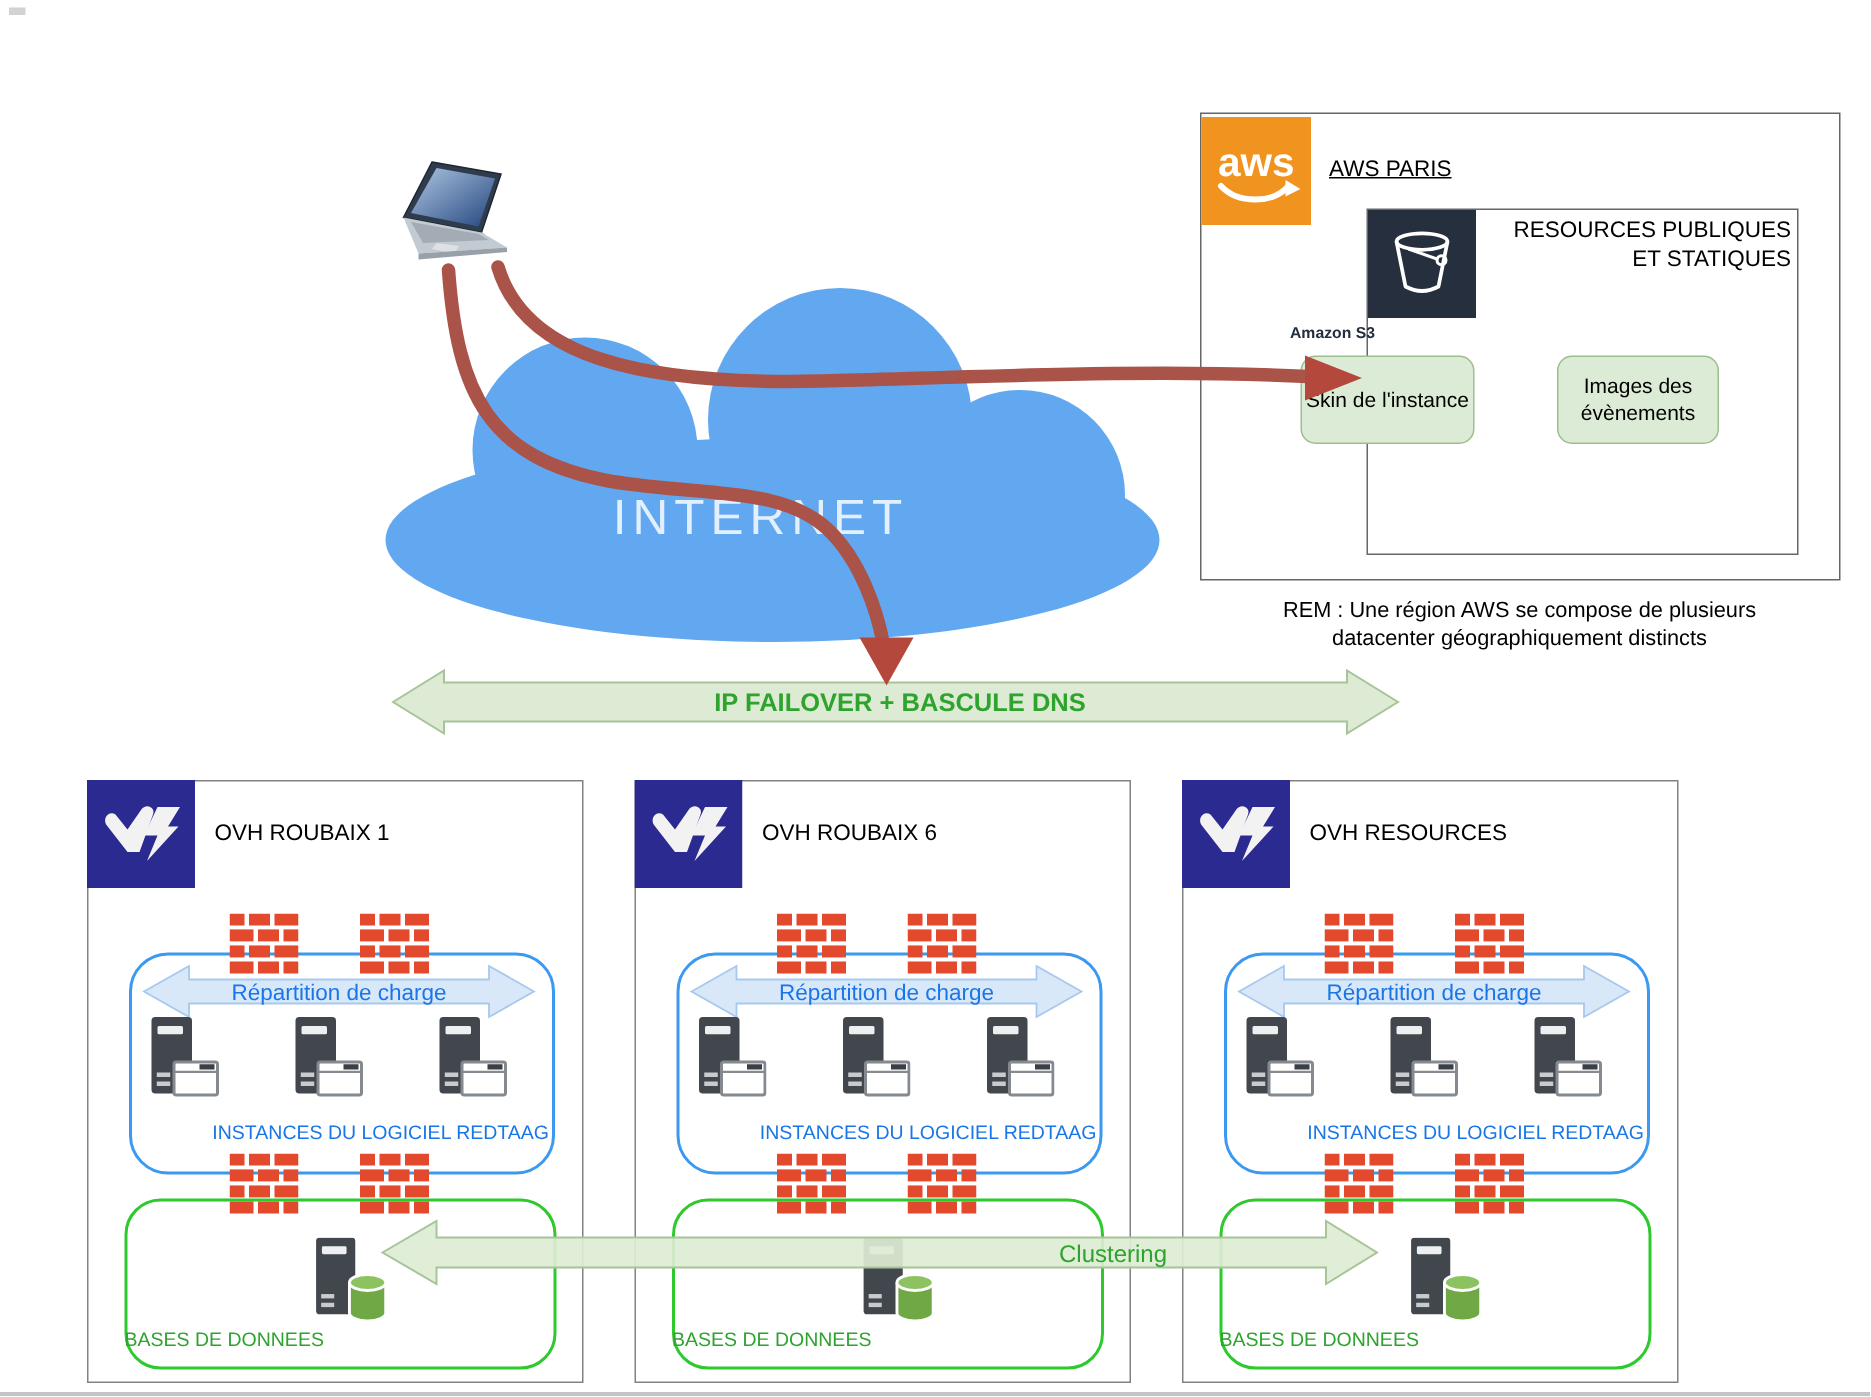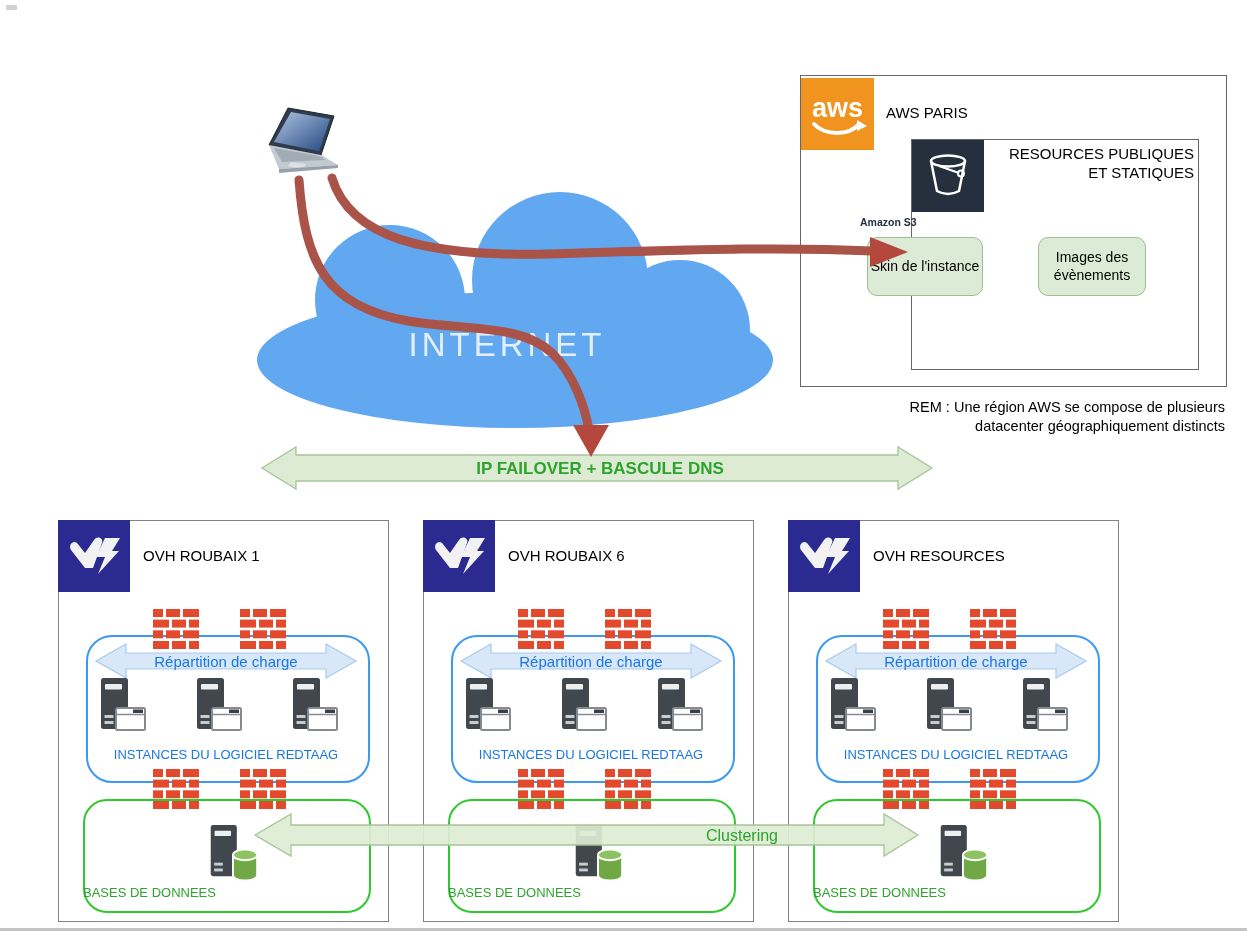--- a/index.html
+++ b/index.html
@@ -7,42 +7,42 @@
     position:relative;width:1247px;height:931px;background:#ffffff;overflow:hidden;
     font-family:"Liberation Sans","DejaVu Sans",sans-serif;color:#000;
   }
   .abs{position:absolute;}
   svg{display:block;}
   text{font-family:"Liberation Sans","DejaVu Sans",sans-serif;}
 
   
   .aws-box{left:800px;top:75px;width:425px;height:310px;border:1.5px solid #666;background:#fff;}
   .aws-logo{left:801px;top:78px;width:73px;height:72px;}
-  .aws-region-label{left:886px;top:104px;font-size:15px;}
+  .aws-region-label{left:886px;top:104px;font-size:15px;text-decoration:underline;}
   .aws-inner-box{left:911px;top:139px;width:286px;height:229px;border:1px solid #666;background:#fff;}
   .s3-icon{left:912px;top:140px;width:72px;height:72px;}
   .s3-label{left:860px;top:216px;width:100px;font-size:10.5px;font-weight:bold;color:#232F3E;}
   .res-title{left:988px;top:145px;width:206px;text-align:right;font-size:15px;line-height:1.25;}
   .chip{background:#DCEBD5;border:1px solid #9DBE8E;border-radius:10px;display:flex;align-items:center;justify-content:center;text-align:center;font-size:14px;line-height:1.25;padding:2px;}
   .chip-skin{left:867px;top:237px;width:110px;height:53px;}
   .chip-images{left:1038px;top:237px;width:102px;height:53px;}
   .chip-plan{left:920px;top:303px;width:110px;height:54px;}
-  .aws-note{left:801px;top:398px;width:424px;text-align:right;font-size:14.5px;line-height:1.3;}
+  .aws-note{left:801px;top:398px;width:424px;text-align:center;font-size:14.5px;line-height:1.3;}
 
   
   .dc{position:absolute;top:480px;width:329px;height:400px;border:1.5px solid #828282;background:#fff;margin-top:40px;}
   .ovh-logo{position:absolute;left:-1px;top:-1px;width:72px;height:72px;}
   .dc-label{position:absolute;left:84px;top:26px;font-size:15px;}
   .fw{position:absolute;width:46px;height:42px;}
   .lb-box{position:absolute;left:27px;top:114px;width:280px;height:144px;border:2.5px solid #3B99F2;border-radius:26px;background:#fff;}
   .lb-arrow{position:absolute;left:35px;top:121px;width:264px;height:38px;}
   .lb-poly{fill:#D9E8F9;stroke:#A7C9EE;stroke-width:1.2;}
   .lb-text{fill:#1976E8;font-size:15px;text-anchor:middle;}
   .server{position:absolute;width:46px;height:58px;top:157px;}
-  .instances-label{position:absolute;left:27px;top:226px;width:280px;text-align:center;font-size:13px;color:#1976E8;}
+  .instances-label{position:absolute;left:27px;top:226px;width:280px;text-align:right;font-size:13px;color:#1976E8;}
   .db-box{position:absolute;left:24px;top:278px;width:284px;height:110px;border:2.5px solid #2DC92D;border-radius:24px;background:#fff;}
   .db{position:absolute;left:146px;top:304px;width:54px;height:58px;}
   .db-label{position:absolute;left:24px;top:364px;width:284px;text-align:left;font-size:13px;color:#2EA32E;}
 
   .cloud-text{fill:rgba(255,255,255,0.82);font-size:33px;letter-spacing:4px;text-anchor:middle;}
   .ga-poly{fill:#DDEBD4;stroke:#A6C497;stroke-width:1.3;}
   .ga-text{fill:#2EA32E;text-anchor:middle;}
   .red-line{fill:none;stroke:#AA5348;stroke-width:9;stroke-linecap:round;}
   .red-head{fill:#B5483C;}
   .bottom-edge{left:0;bottom:0;width:1247px;height:3px;background:#C4C4C4;}

